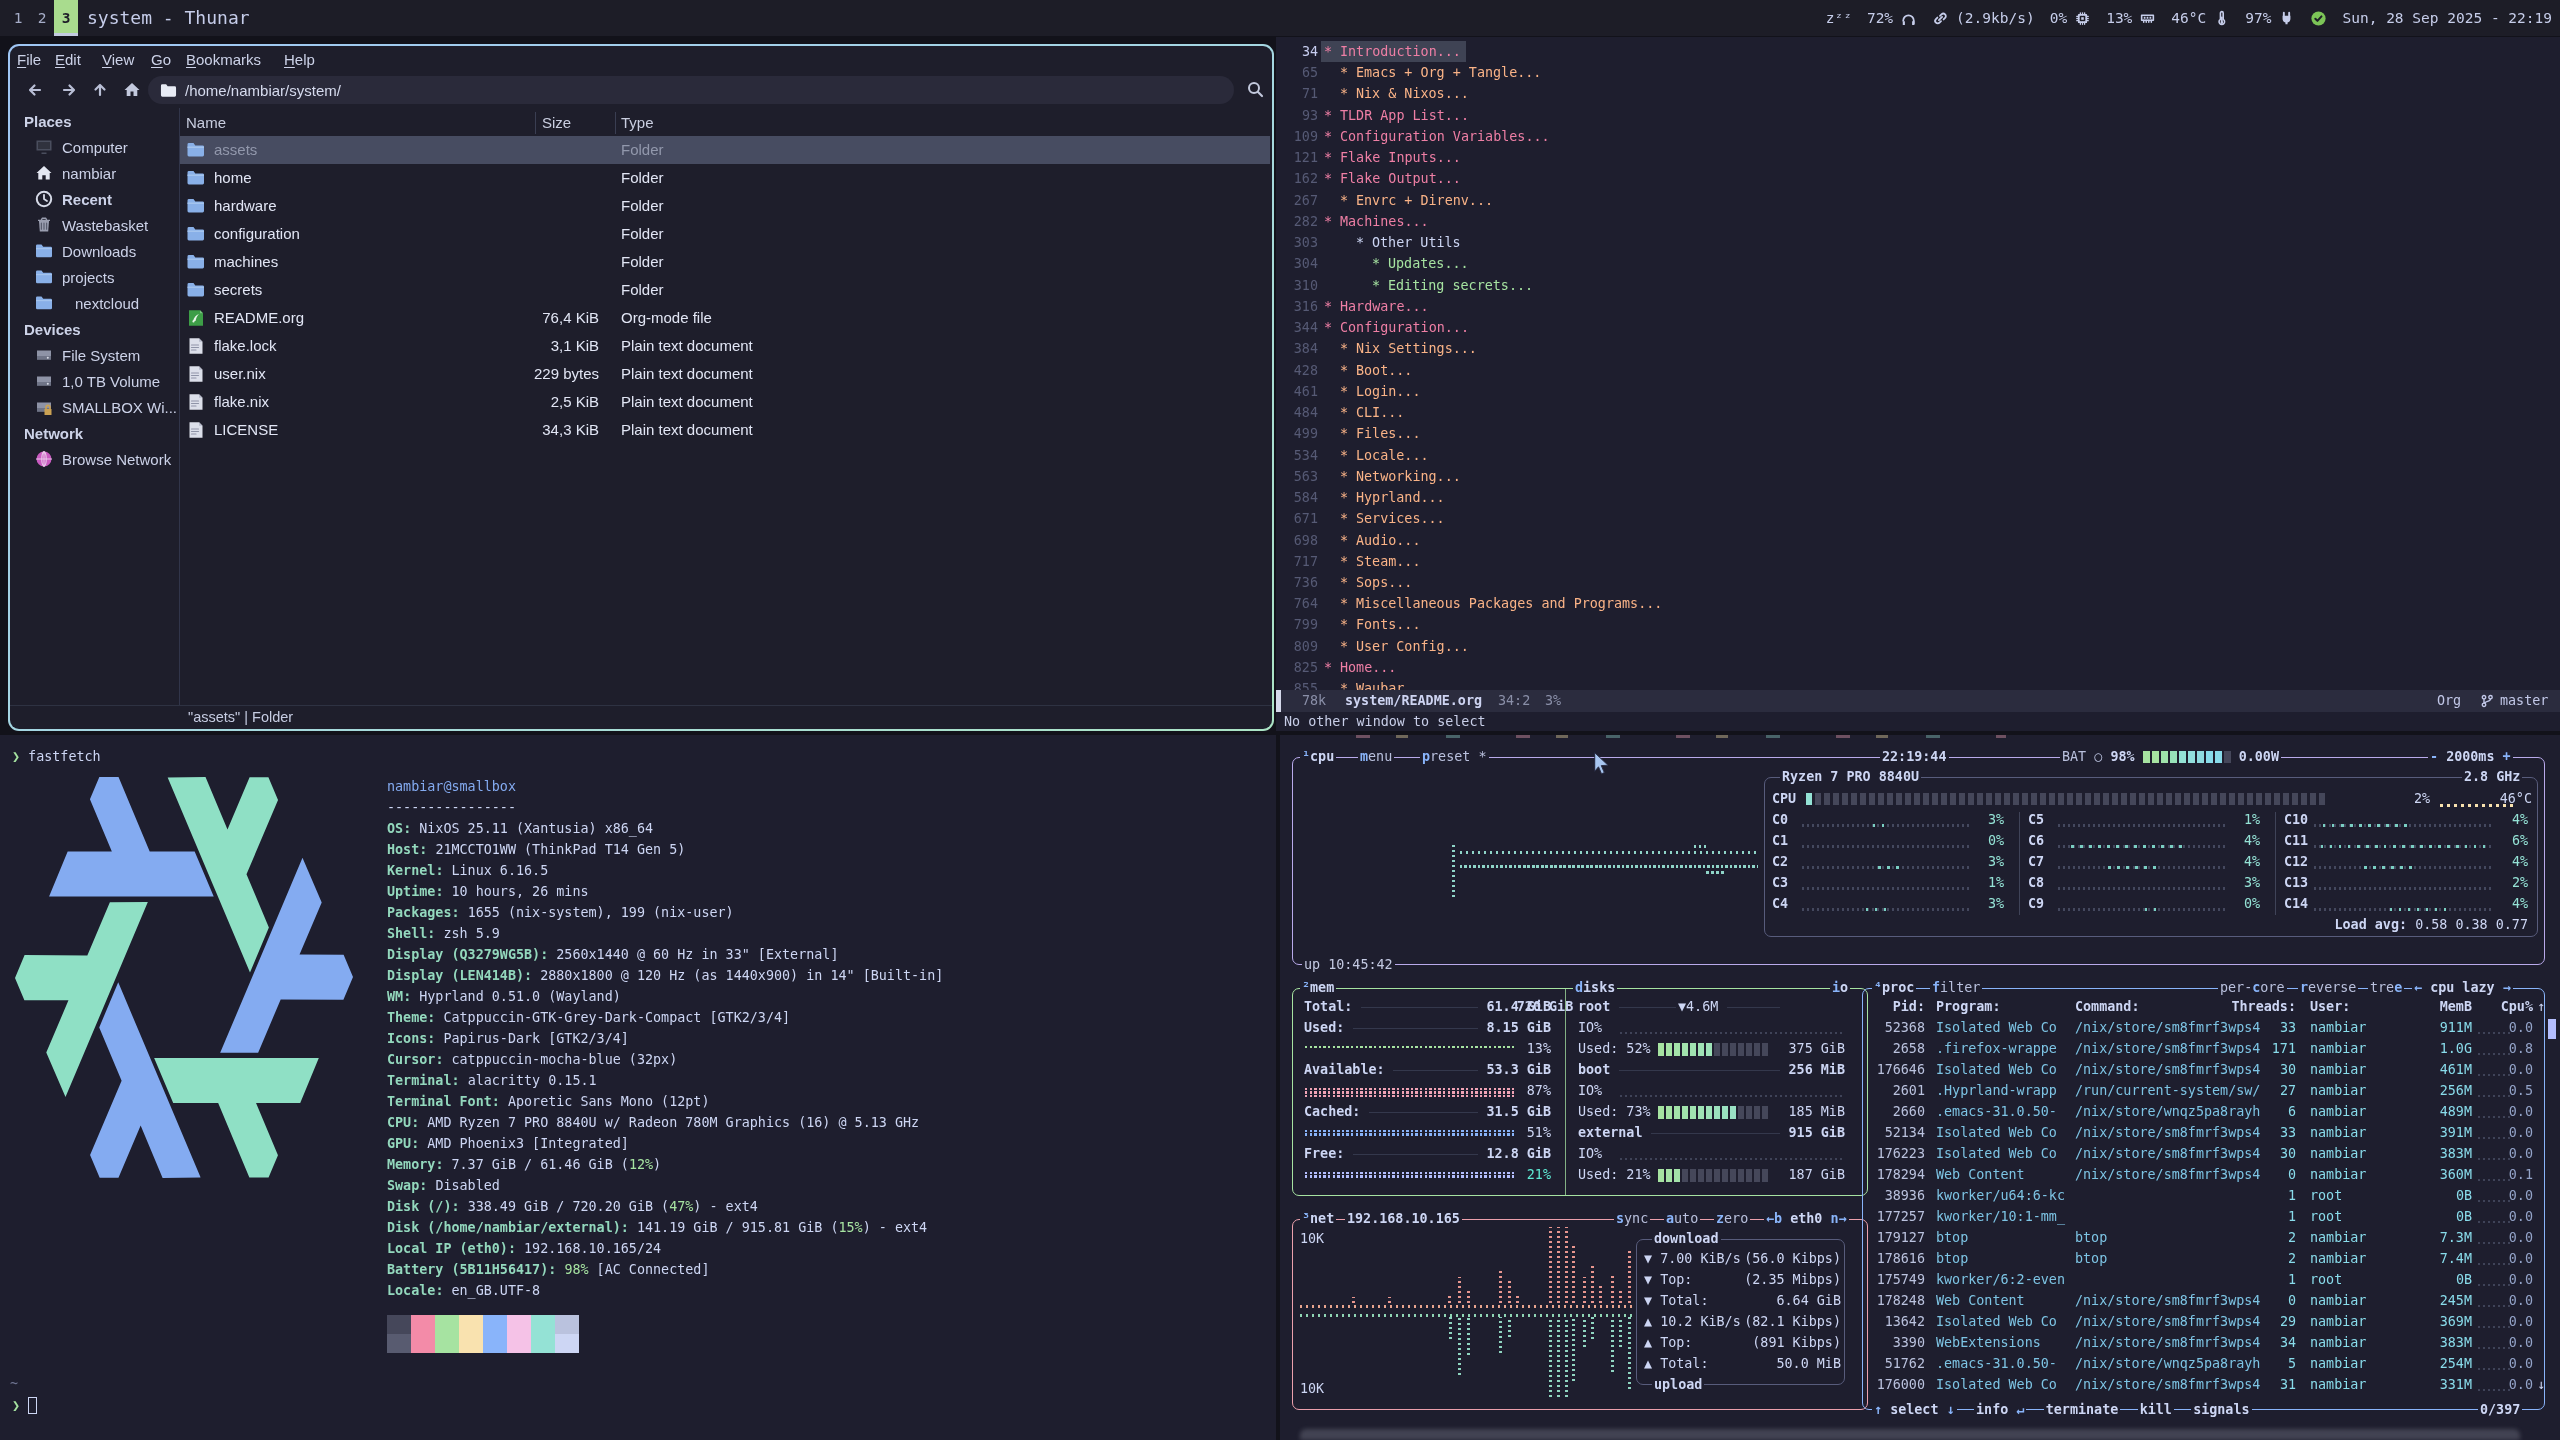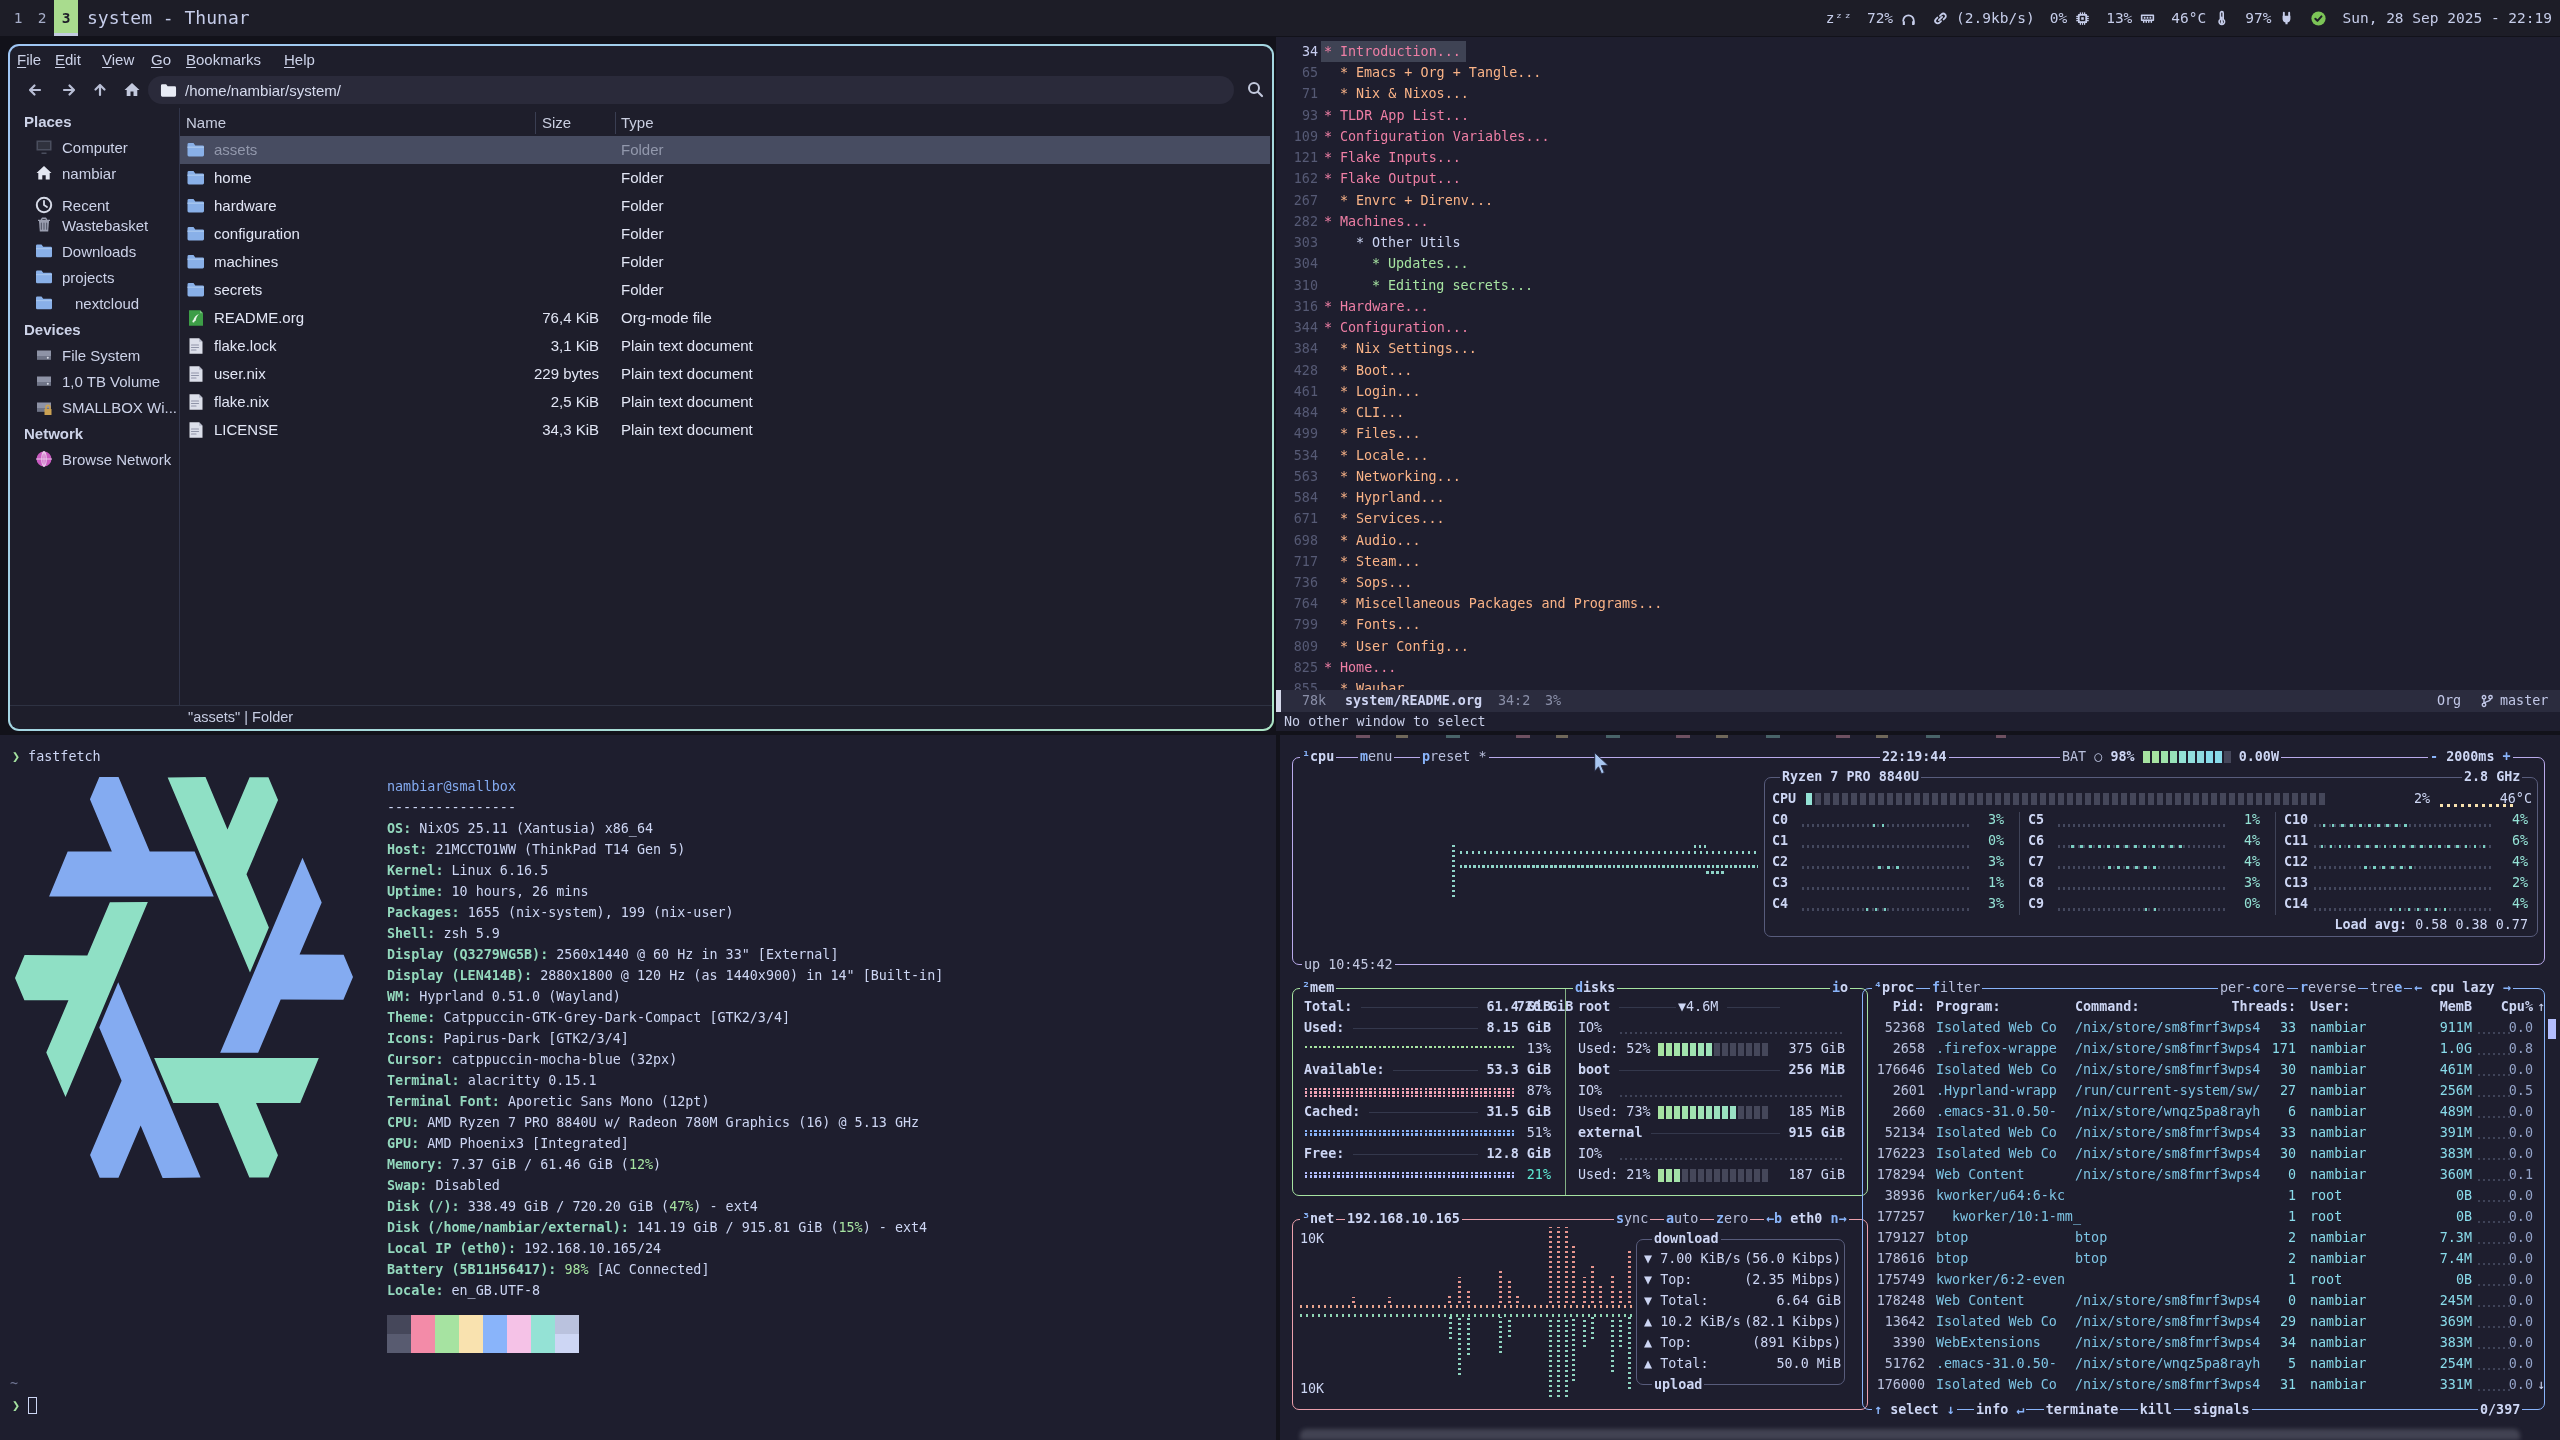--- a/index.html
+++ b/index.html
@@ -200,21 +200,21 @@
               <path d="M7.5 15.5h5v1.5h-5z" fill="#4a4e5e"></path>
             </svg>
             <span>Computer</span>
           </div>
           <div class="side-item" style="top: 116px;">
             <svg width="20" height="20" viewBox="0 0 20 20">
               <path d="M2.5 10L10 3l7.5 7h-1.8v6.5h-4v-4.2H8.3v4.2h-4V10z" fill="#e4e7f2"></path>
             </svg>
             <span>nambiar</span>
           </div>
-          <div class="side-item" style="top: 148px;">
+          <div class="side-item" style="top: 142px; font-weight: bold;">
             <svg width="20" height="20" viewBox="0 0 20 20">
               <path d="M10 10m-7.2 0a7.2 7.2 0 1 0 14.4 0a7.2 7.2 0 1 0-14.4 0" fill="none" stroke="#d7dbe8" stroke-width="2" stroke-linecap="round" stroke-linejoin="round"></path>
               <path d="M10 5.8V10l3 2" fill="none" stroke="#d7dbe8" stroke-width="1.8" stroke-linecap="round" stroke-linejoin="round"></path>
             </svg>
             <span>Recent</span>
           </div>
           <div class="side-item" style="top: 168px;">
             <svg width="20" height="20" viewBox="0 0 20 20">
               <path d="M5 6h10l-.8 10.5H5.8z" fill="#9a9eb0"></path>
               <path d="M4 4.7h12v1.4H4z" fill="#9a9eb0"></path>
@@ -823,21 +823,21 @@
       <div class="dotline" style="position: absolute; left: 1198px; top: 444px; width: 34px; height: 2px; background: repeating-linear-gradient(90deg, rgb(63, 67, 88) 0px, rgb(63, 67, 88) 2px, transparent 2px, transparent 5px);"></div>
       <div class="row" style="position: absolute; top: 430px; height: 20px; left: 653px; width: 600px; text-align: right;"><span style="color: rgb(147, 163, 200);">0.1</span></div>
       <div class="row" style="position: absolute; top: 451px; height: 20px; left: 45px; width: 600px; text-align: right;"><span style="color: rgb(186, 194, 222);">38936</span></div>
       <div class="row" style="position: absolute; left: 656px; top: 451px; height: 20px;"><span style="color: rgb(125, 196, 228);">kworker/u64:6-kc</span></div>
       <div class="row" style="position: absolute; top: 451px; height: 20px; left: 416px; width: 600px; text-align: right;"><span style="color: rgb(137, 220, 235);">1</span></div>
       <div class="row" style="position: absolute; left: 1030px; top: 451px; height: 20px;"><span style="color: rgb(137, 220, 235);">root</span></div>
       <div class="row" style="position: absolute; top: 451px; height: 20px; left: 592px; width: 600px; text-align: right;"><span style="color: rgb(137, 220, 235);">0B</span></div>
       <div class="dotline" style="position: absolute; left: 1198px; top: 465px; width: 34px; height: 2px; background: repeating-linear-gradient(90deg, rgb(63, 67, 88) 0px, rgb(63, 67, 88) 2px, transparent 2px, transparent 5px);"></div>
       <div class="row" style="position: absolute; top: 451px; height: 20px; left: 653px; width: 600px; text-align: right;"><span style="color: rgb(147, 163, 200);">0.0</span></div>
       <div class="row" style="position: absolute; top: 472px; height: 20px; left: 45px; width: 600px; text-align: right;"><span style="color: rgb(186, 194, 222);">177257</span></div>
-      <div class="row" style="position: absolute; left: 656px; top: 472px; height: 20px;"><span style="color: rgb(125, 196, 228); margin-left: 16px;">kworker/10:1-mm_</span></div>
+      <div class="row" style="position: absolute; left: 656px; top: 472px; height: 20px;"><span style="color: rgb(125, 196, 228);">kworker/10:1-mm_</span></div>
       <div class="row" style="position: absolute; top: 472px; height: 20px; left: 416px; width: 600px; text-align: right;"><span style="color: rgb(137, 220, 235);">1</span></div>
       <div class="row" style="position: absolute; left: 1030px; top: 472px; height: 20px;"><span style="color: rgb(137, 220, 235);">root</span></div>
       <div class="row" style="position: absolute; top: 472px; height: 20px; left: 592px; width: 600px; text-align: right;"><span style="color: rgb(137, 220, 235);">0B</span></div>
       <div class="dotline" style="position: absolute; left: 1198px; top: 486px; width: 34px; height: 2px; background: repeating-linear-gradient(90deg, rgb(63, 67, 88) 0px, rgb(63, 67, 88) 2px, transparent 2px, transparent 5px);"></div>
       <div class="row" style="position: absolute; top: 472px; height: 20px; left: 653px; width: 600px; text-align: right;"><span style="color: rgb(147, 163, 200);">0.0</span></div>
       <div class="row" style="position: absolute; top: 493px; height: 20px; left: 45px; width: 600px; text-align: right;"><span style="color: rgb(186, 194, 222);">179127</span></div>
       <div class="row" style="position: absolute; left: 656px; top: 493px; height: 20px;"><span style="color: rgb(125, 196, 228);">btop</span></div>
       <div class="row" style="position: absolute; left: 795px; top: 493px; height: 20px;"><span style="color: rgb(125, 196, 228);">btop</span></div>
       <div class="row" style="position: absolute; top: 493px; height: 20px; left: 416px; width: 600px; text-align: right;"><span style="color: rgb(137, 220, 235);">2</span></div>
       <div class="row" style="position: absolute; left: 1030px; top: 493px; height: 20px;"><span style="color: rgb(137, 220, 235);">nambiar</span></div>

